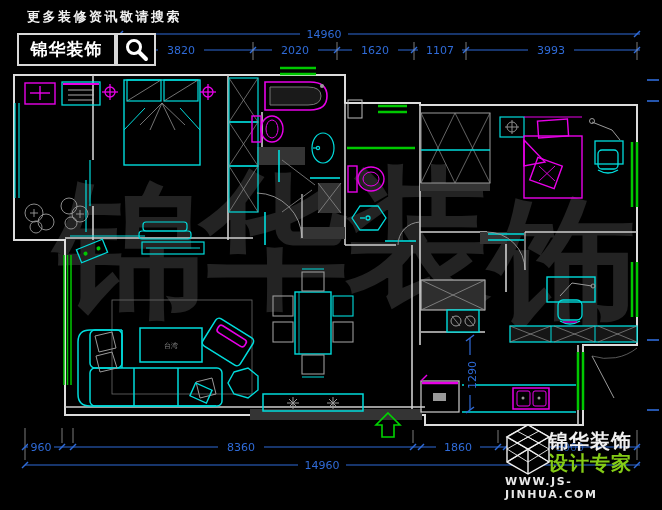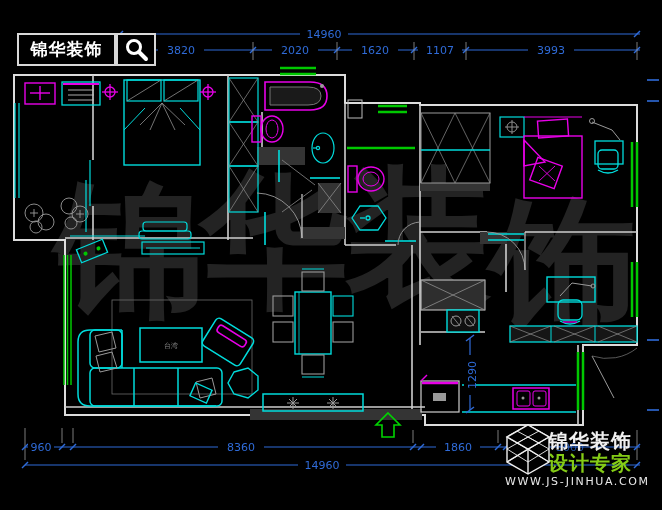--- a/index.html
+++ b/index.html
@@ -12,35 +12,36 @@
   
   .slogan{left:27px;top:8px;color:#f2f2f2;font-size:13px;font-weight:bold;letter-spacing:2.5px;z-index:6;}
   .brandbox{left:17px;top:33px;width:95px;height:29px;border:2px solid #d8d8d8;z-index:6;
             display:flex;align-items:center;justify-content:center;background:#000;}
   .brandbox span{color:#fff;font-size:17px;font-weight:bold;letter-spacing:1px;}
   .searchbox{left:116px;top:33px;width:36px;height:29px;border:2px solid #d8d8d8;z-index:6;background:#000;
              display:flex;align-items:center;justify-content:center;}
   
   .logo-text1{left:548px;top:428px;color:#f0f0f0;font-size:20px;font-weight:bold;letter-spacing:1px;z-index:6;}
   .logo-text2{left:548px;top:450px;color:#84cc16;font-size:20px;font-weight:bold;letter-spacing:1px;z-index:6;}
-  .logo-url{left:505px;top:475px;color:#e8e8e8;font-size:11px;font-weight:normal;letter-spacing:1.6px;z-index:6;}
+  .logo-url{left:505px;top:475px;color:#e8e8e8;font-size:11px;font-weight:bold;letter-spacing:1.6px;z-index:6;}
   svg text{font-family:"DejaVu Sans","Liberation Sans",sans-serif;}
   .dimt{fill:#2f6bd8;font-size:11px;}
   .lbl{fill:#8f8f8f;font-size:7px;}
 </style>
 </head>
 <body>
 
 <div id="stage">
 
   <span class="wm" style="left:55px;top:175px">锦</span>
   <span class="wm" style="left:200px;top:166px">华</span>
   <span class="wm" style="left:345px;top:162px">装</span>
   <span class="wm" style="left:490px;top:192px">饰</span>
 
+  <div class="abs slogan">更多装修资讯敬请搜索</div>
   <div class="abs brandbox">
     <span>锦华装饰</span>
   </div>
   <div class="abs searchbox">
     <svg width="28" height="25">
       <circle cx="12" cy="10" r="6.5" stroke="#fff" stroke-width="3" fill="none"></circle>
       <line x1="17" y1="15" x2="24" y2="22" stroke="#fff" stroke-width="4" stroke-linecap="round"></line>
     </svg>
   </div>
 

